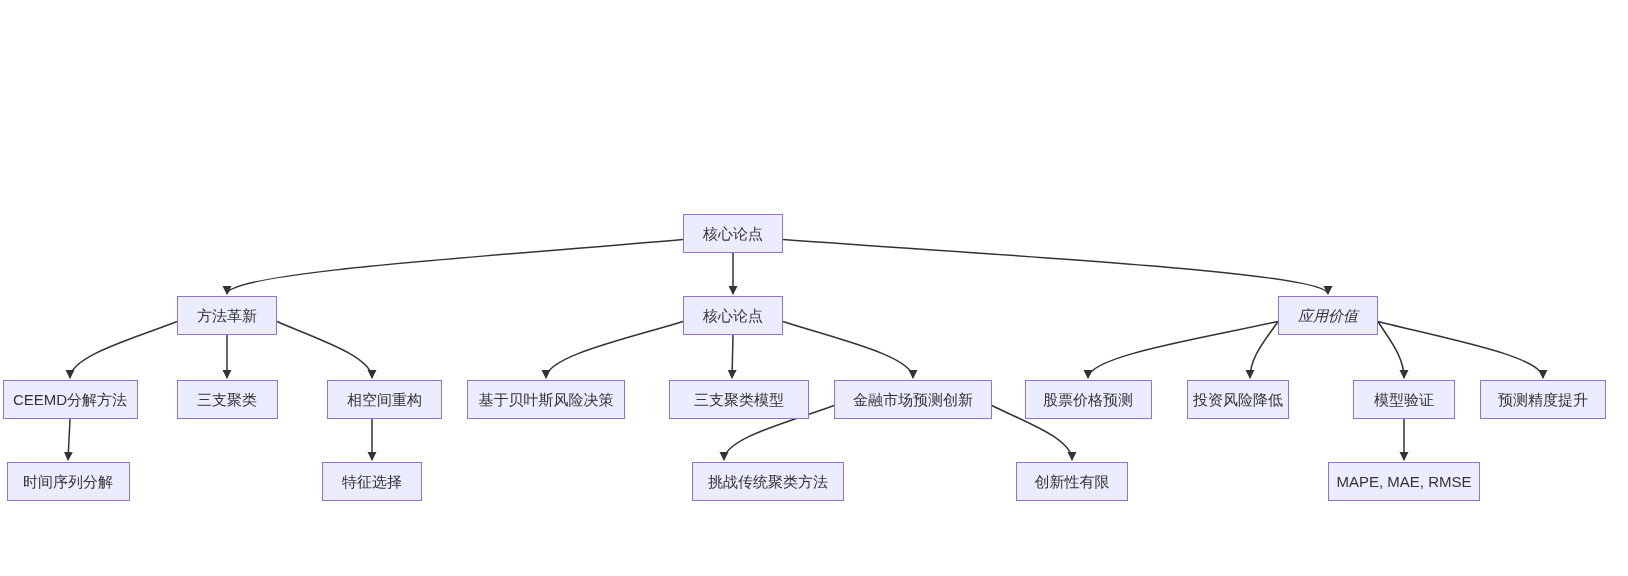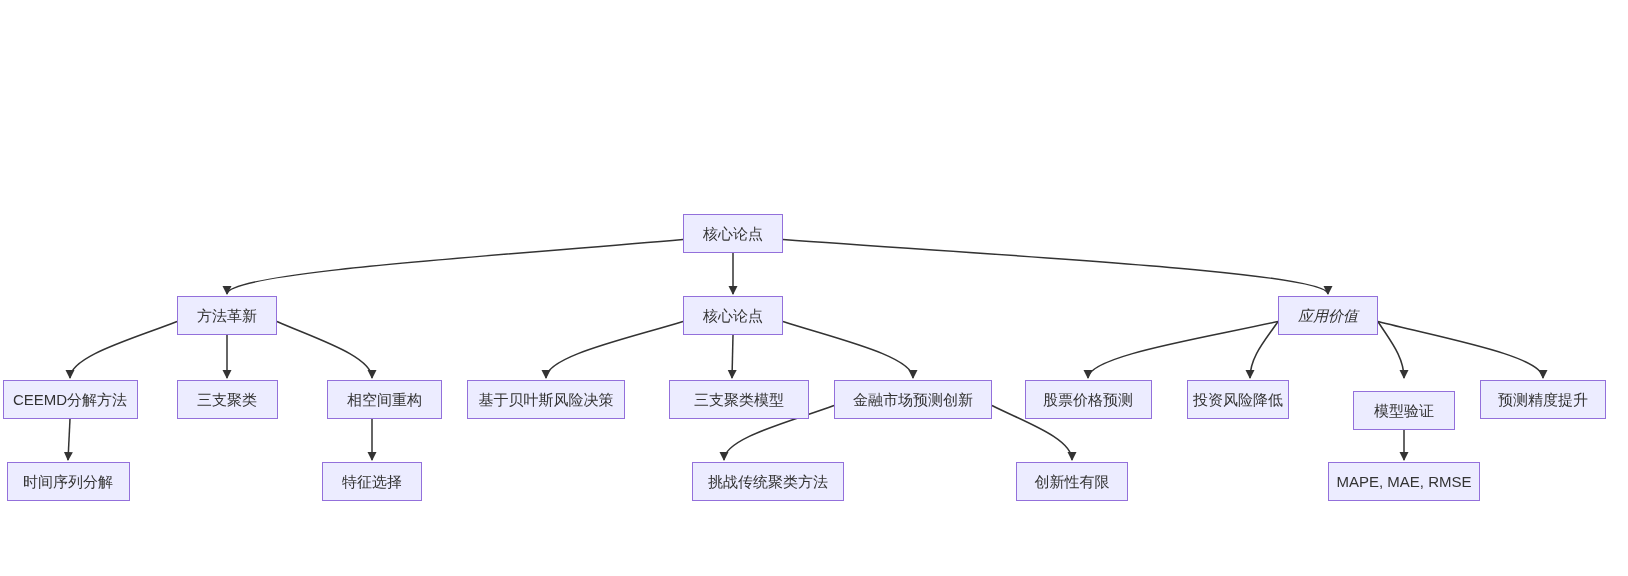--- a/index.html
+++ b/index.html
@@ -78,21 +78,21 @@
       <div class="node" style="left: 683px; top: 296px; width: 100px;">核心论点</div>
       <div class="node" style="left: 1278px; top: 296px; width: 100px; font-style: italic;">应用价值</div>
       <div class="node" style="left: 2.5px; top: 380px; width: 135px;">CEEMD分解方法</div>
       <div class="node" style="left: 176.5px; top: 380px; width: 101px;">三支聚类</div>
       <div class="node" style="left: 327px; top: 380px; width: 115px;">相空间重构</div>
       <div class="node" style="left: 467px; top: 380px; width: 158px;">基于贝叶斯风险决策</div>
       <div class="node" style="left: 669px; top: 380px; width: 140px;">三支聚类模型</div>
       <div class="node" style="left: 834px; top: 380px; width: 158px;">金融市场预测创新</div>
       <div class="node" style="left: 1024.5px; top: 380px; width: 127px;">股票价格预测</div>
       <div class="node" style="left: 1187px; top: 380px; width: 102px;">投资风险降低</div>
-      <div class="node" style="left: 1353px; top: 380px; width: 102px; margin-top: 11px;">模型验证</div>
+      <div class="node" style="left: 1353px; top: 380px; width: 102px;">模型验证</div>
       <div class="node" style="left: 1480px; top: 380px; width: 126px;">预测精度提升</div>
       <div class="node" style="left: 6.5px; top: 462px; width: 123px;">时间序列分解</div>
       <div class="node" style="left: 322px; top: 462px; width: 100px; text-align: right;">特征选择</div>
       <div class="node" style="left: 648px; top: 462px; width: 152px; margin-left: 44px;">挑战传统聚类方法</div>
       <div class="node" style="left: 1016px; top: 462px; width: 112px;">创新性有限</div>
       <div class="node" style="left: 1328px; top: 462px; width: 152px;">MAPE, MAE, RMSE</div>
     </div>
 </div>
 
 </body></html>

